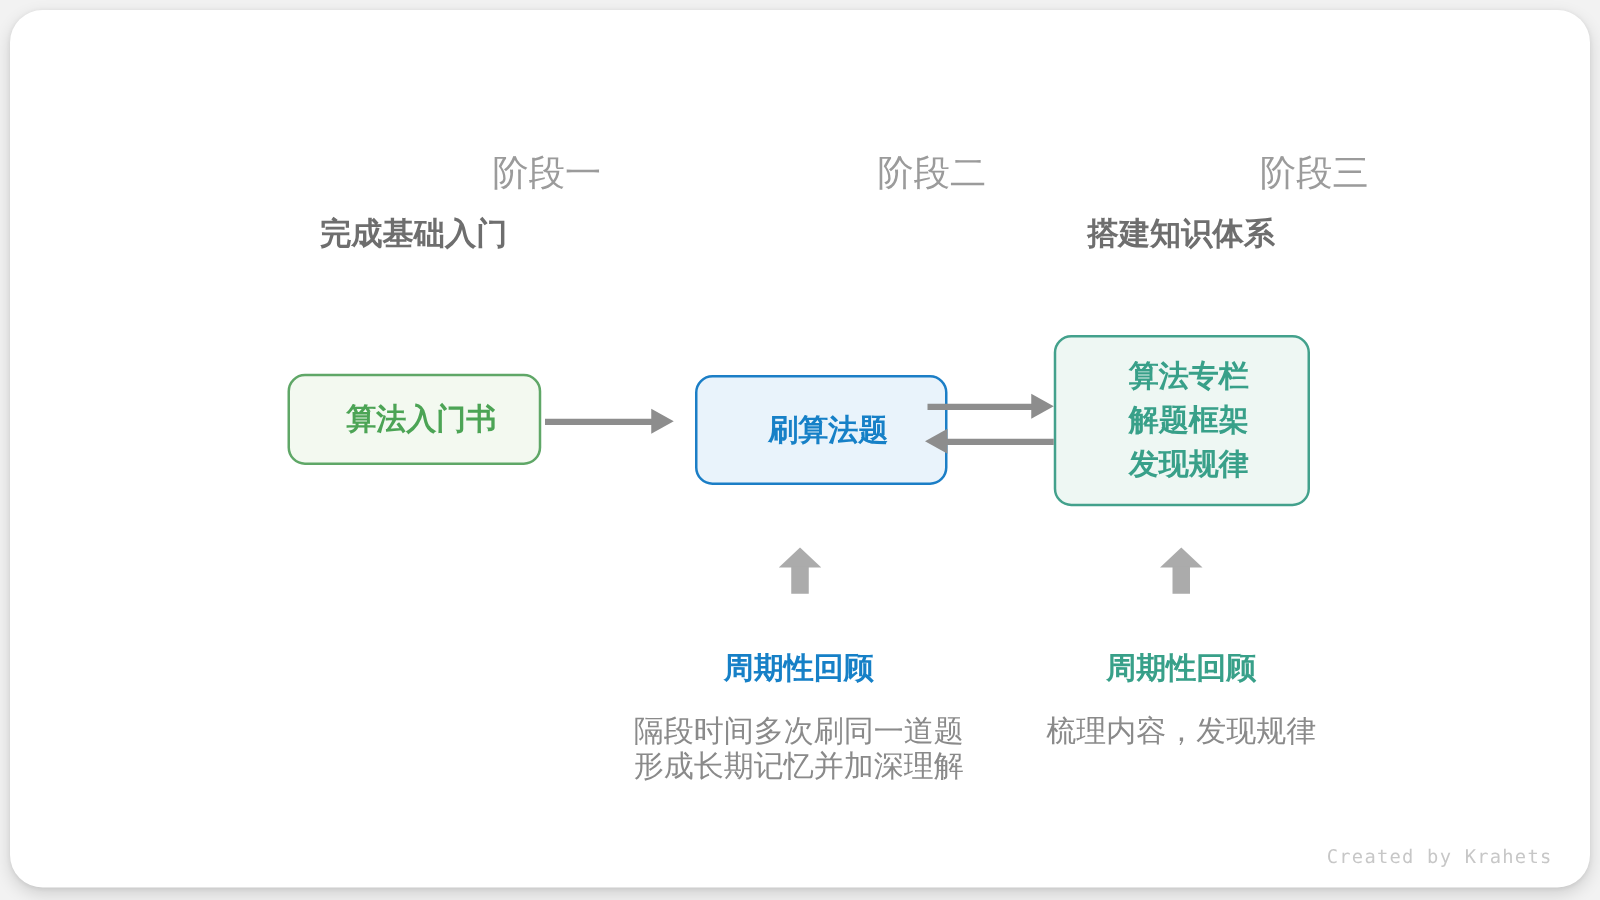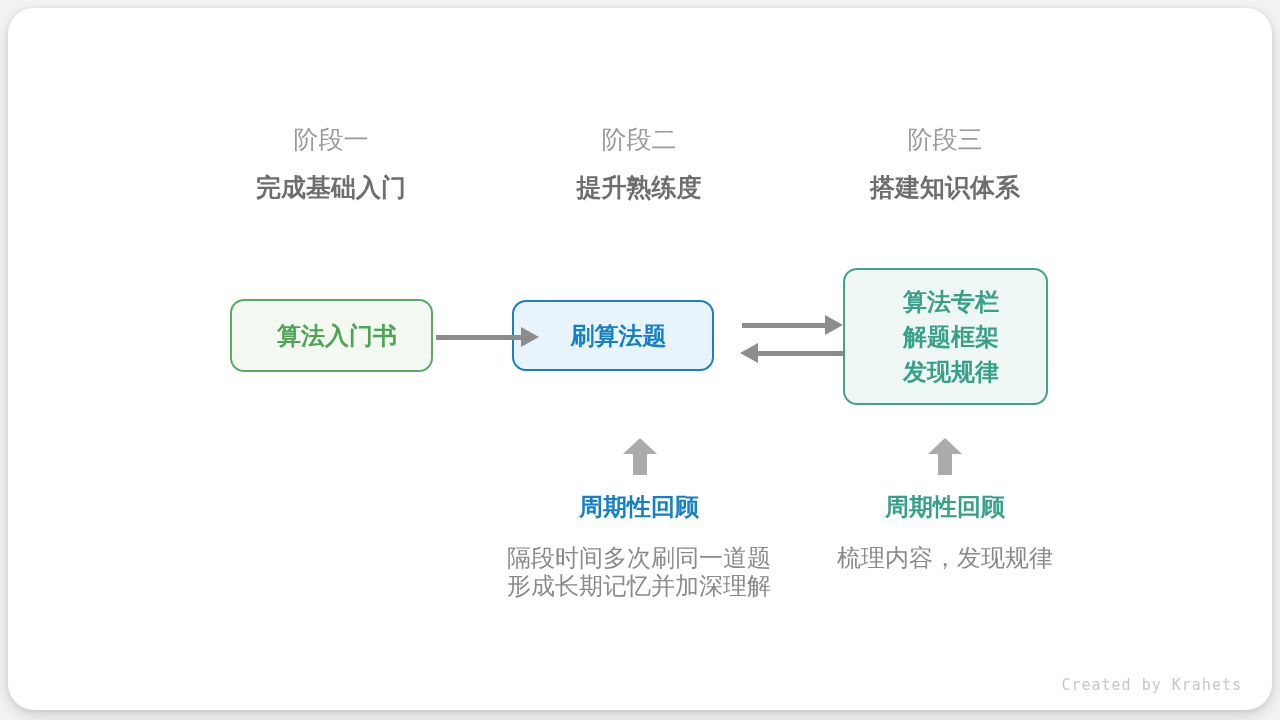--- a/index.html
+++ b/index.html
@@ -30,23 +30,24 @@
   .stage-header {
     position: absolute;
     top: 114px;
     width: 300px;
     text-align: center;
   }
   .stage-header.c1 { left: 173px; }
   .stage-header.c2 { left: 481px; }
   .stage-header.c3 { left: 787px; }
   .stage-label {
-    font-size: 25px;
+    font-size: 29px;
     line-height: 34px;
     color: var(--stage-label, #9B9B9B);
+    text-align: right;
   }
   .stage-subtitle {
     margin-top: 14px;
     font-size: 25px;
     line-height: 34px;
     font-weight: bold;
     color: var(--stage-subtitle, #6E6E6E);
   }
   
   .node {
@@ -65,21 +66,21 @@
   }
   .node .node-line { line-height: 35px; }
   .node.green {
     left: 222px; top: 291px; width: 203px; height: 73px;
     border-color: var(--green-border, #5FA767);
     background: var(--green-bg, #F3F9F0);
     color: var(--green-text, #4CA455);
     text-align: right;
   }
   .node.blue {
-    left: 504px; top: 292px; width: 202px; height: 71px;
+    left: 548px; top: 292px; width: 202px; height: 88px;
     border-color: var(--blue-border, #1B7EC6);
     background: var(--blue-bg, #E9F3FB);
     color: var(--blue-text, #1680C7);
   }
   .node.teal {
     left: 835px; top: 260px; width: 205px; height: 137px;
     border-color: var(--teal-border, #43A18C);
     background: var(--teal-bg, #EEF7F3);
     color: var(--teal-text, #38A089);
   }
@@ -123,21 +124,21 @@
     height: 22px;
     background: var(--up-arrow, #ABABAB);
   }
   #up1-head { left: 615px; top: 430px; }
   #up1-stem { left: 625px; top: 445px; }
   #up2-head { left: 920px; top: 430px; }
   #up2-stem { left: 930px; top: 445px; }
   
   .annotation {
     position: absolute;
-    top: 484px;
+    top: 512px;
     width: 300px;
     text-align: center;
   }
   .annotation.c2 { left: 481px; }
   .annotation.c3 { left: 787px; }
   .annotation-title {
     font-size: 24px;
     font-weight: bold;
     line-height: 30px;
   }
@@ -165,21 +166,20 @@
 
 <div class="page">
   <div class="card">
 
     <div class="stage-header c1">
       <div class="stage-label">阶段一</div>
       <div class="stage-subtitle">完成基础入门</div>
     </div>
     <div class="stage-header c2">
       <div class="stage-label">阶段二</div>
-      <div class="stage-subtitle">提升熟练度</div>
     </div>
     <div class="stage-header c3">
       <div class="stage-label">阶段三</div>
       <div class="stage-subtitle">搭建知识体系</div>
     </div>
 
     <div class="node green">
       <div class="node-line">算法入门书</div>
     </div>
     <div class="node blue">

